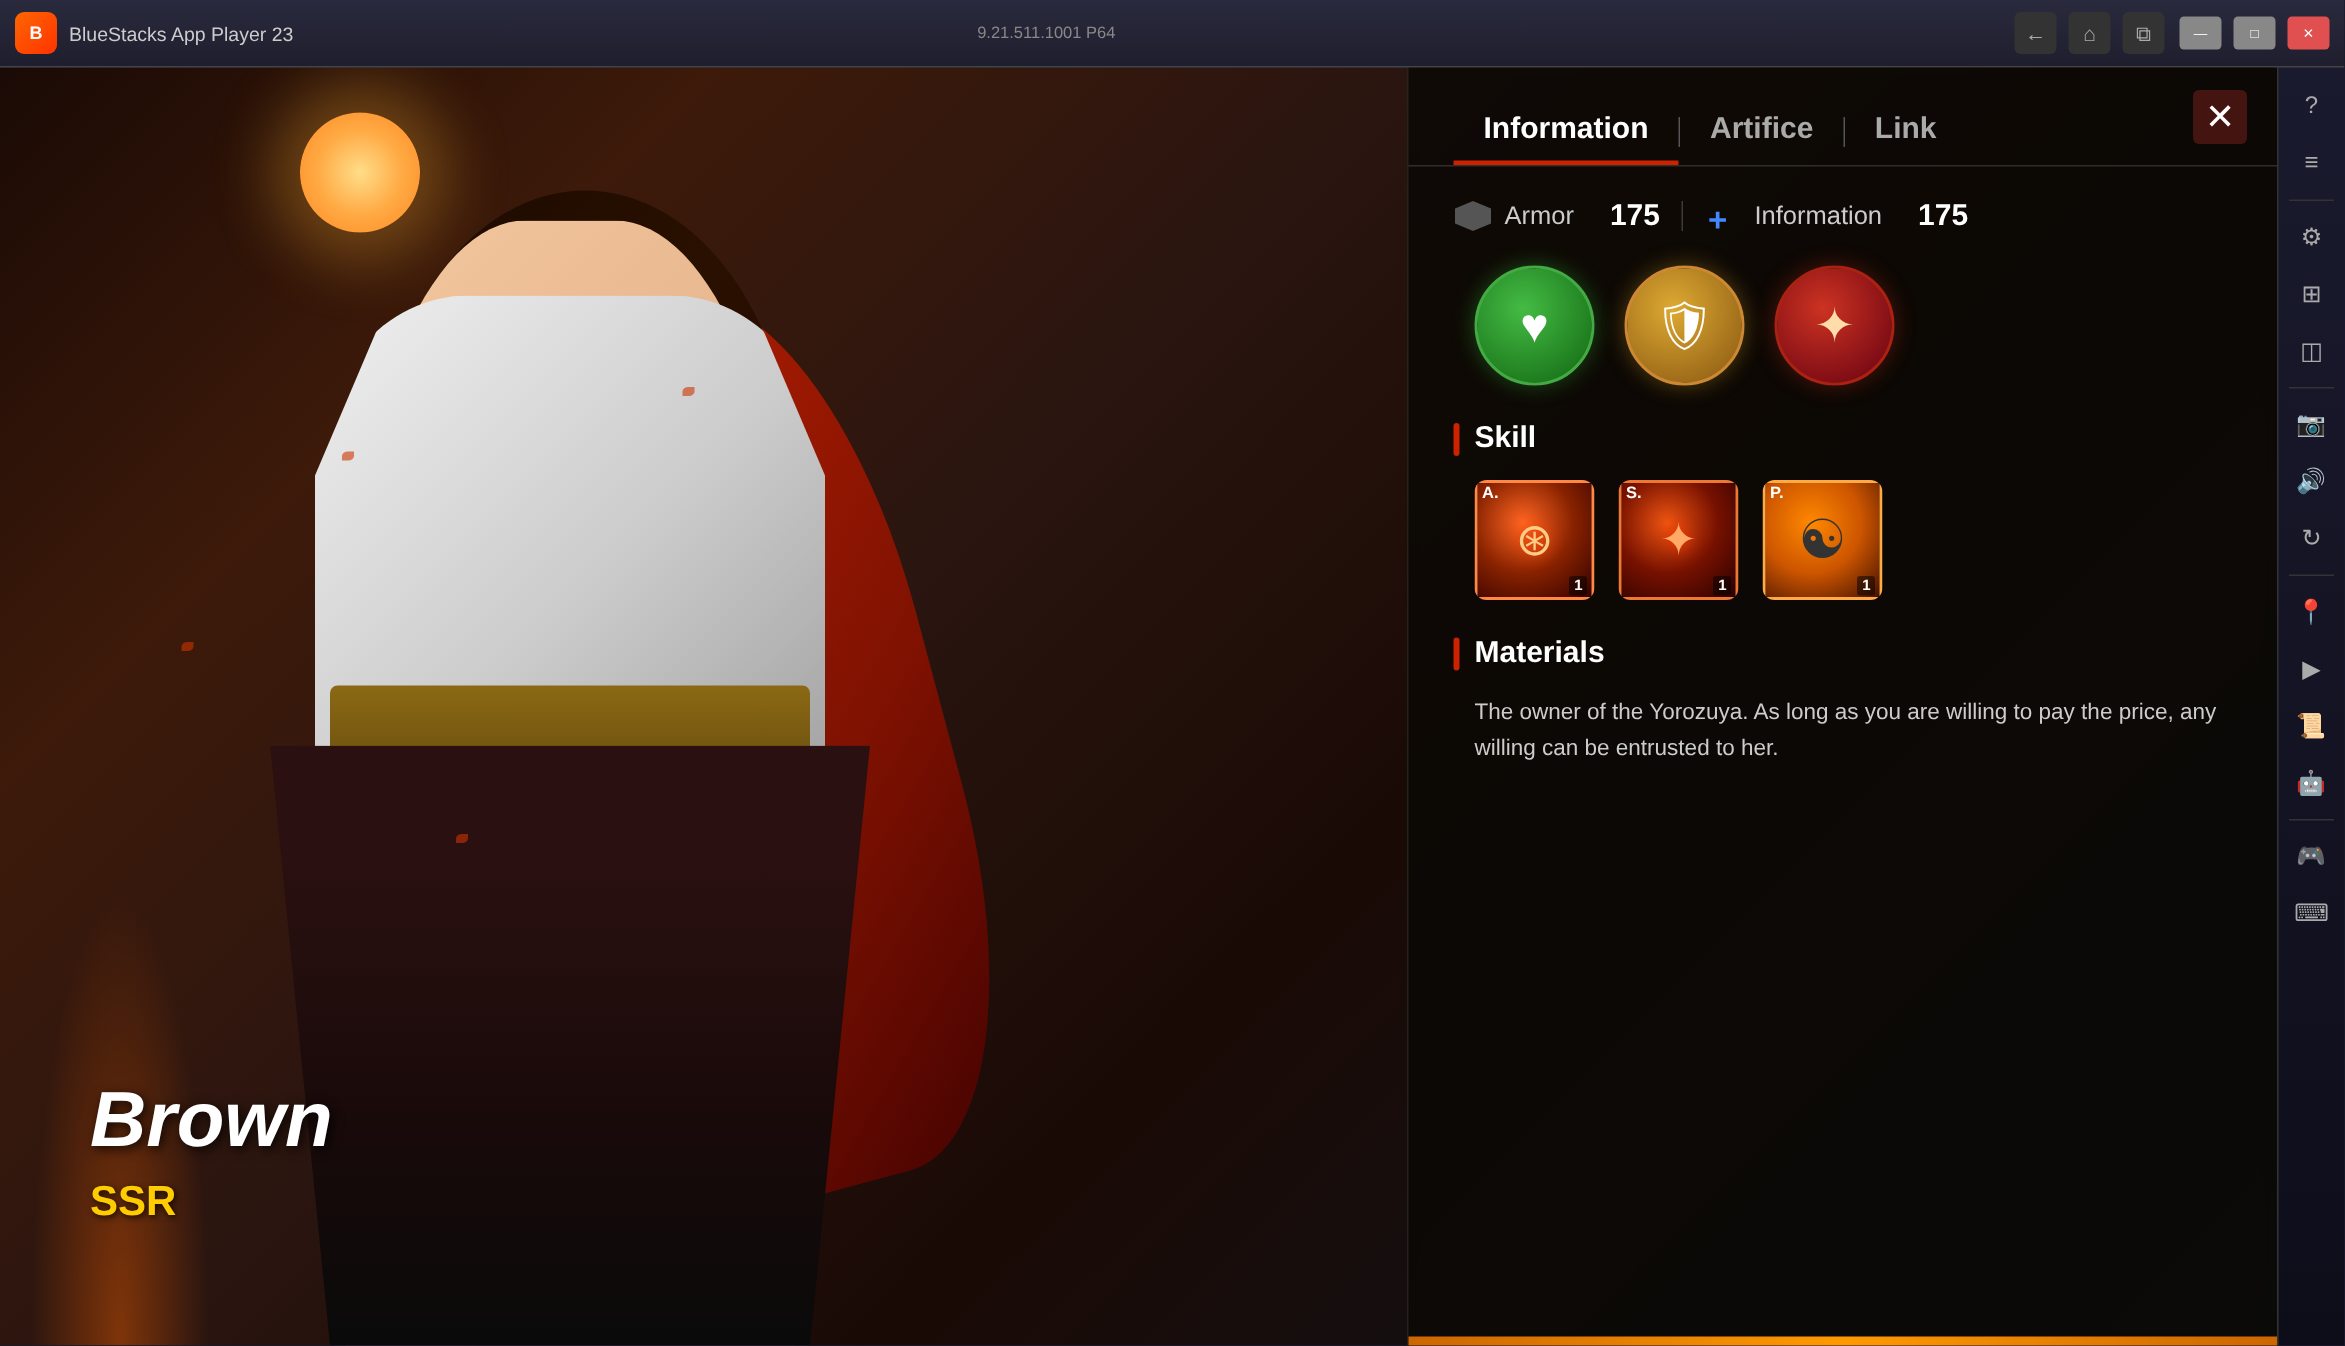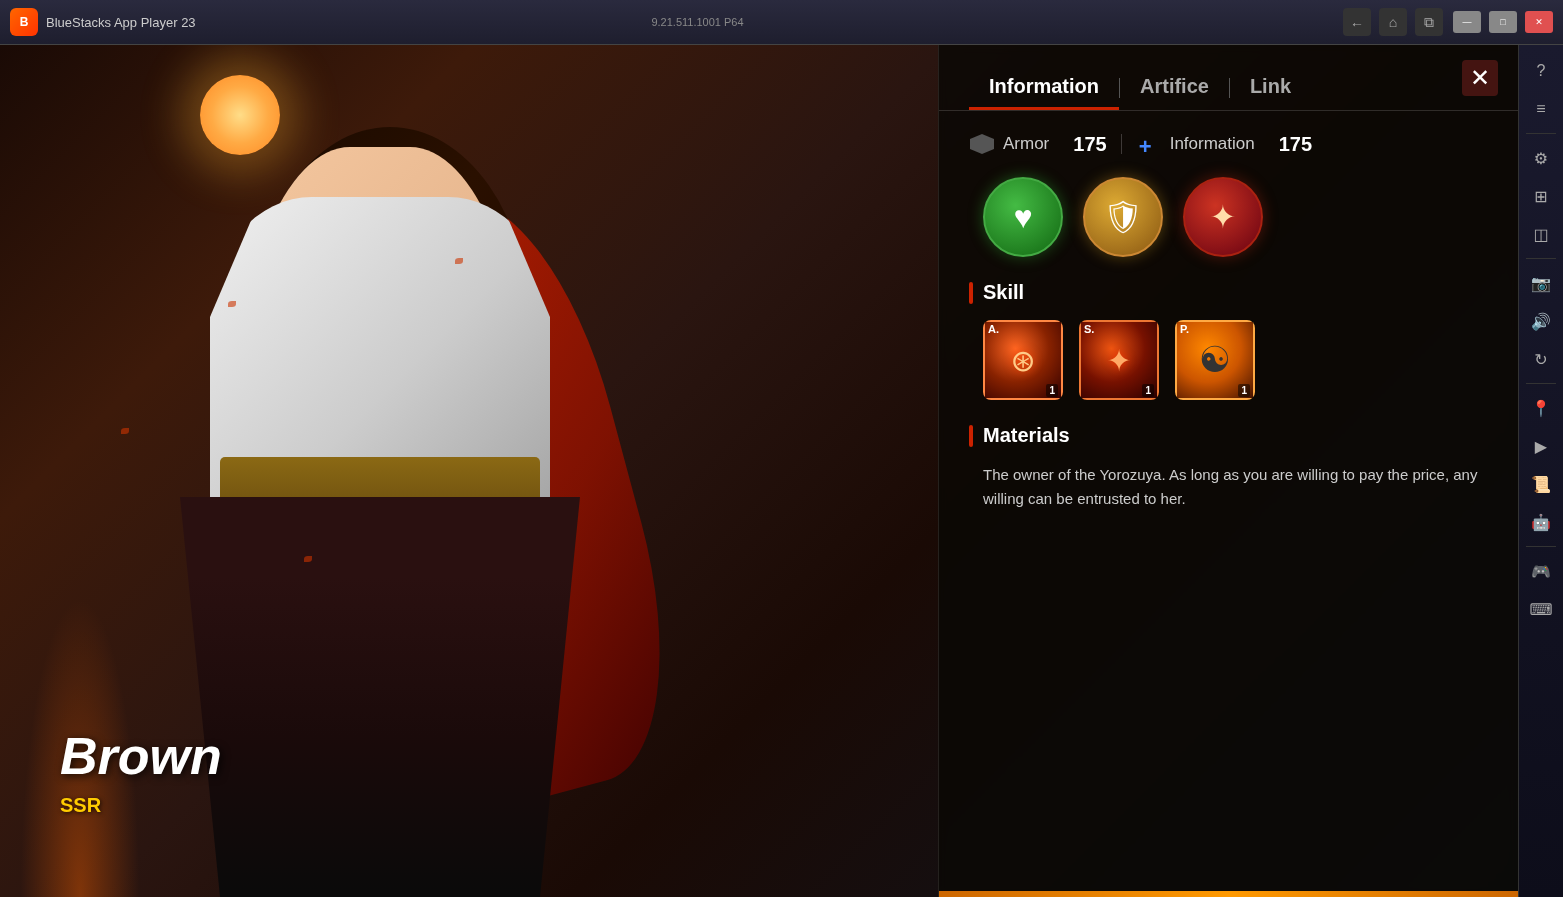--- a/index.html
+++ b/index.html
@@ -212,21 +212,21 @@
       flex-direction: column;
     }
     .char-name-text {
       font-size: 52px;
       font-weight: bold;
       color: #ffffff;
       text-shadow: 2px 2px 8px rgba(0,0,0,0.8);
       font-style: italic;
     }
     .char-rarity {
-      font-size: 20px;
+      font-size: 28px;
       font-weight: bold;
       color: #ffcc00;
       text-shadow: 1px 1px 4px rgba(0,0,0,0.8);
     }
 
     
     .flame-left {
       position: absolute;
       bottom: 0;
       left: 20px;

